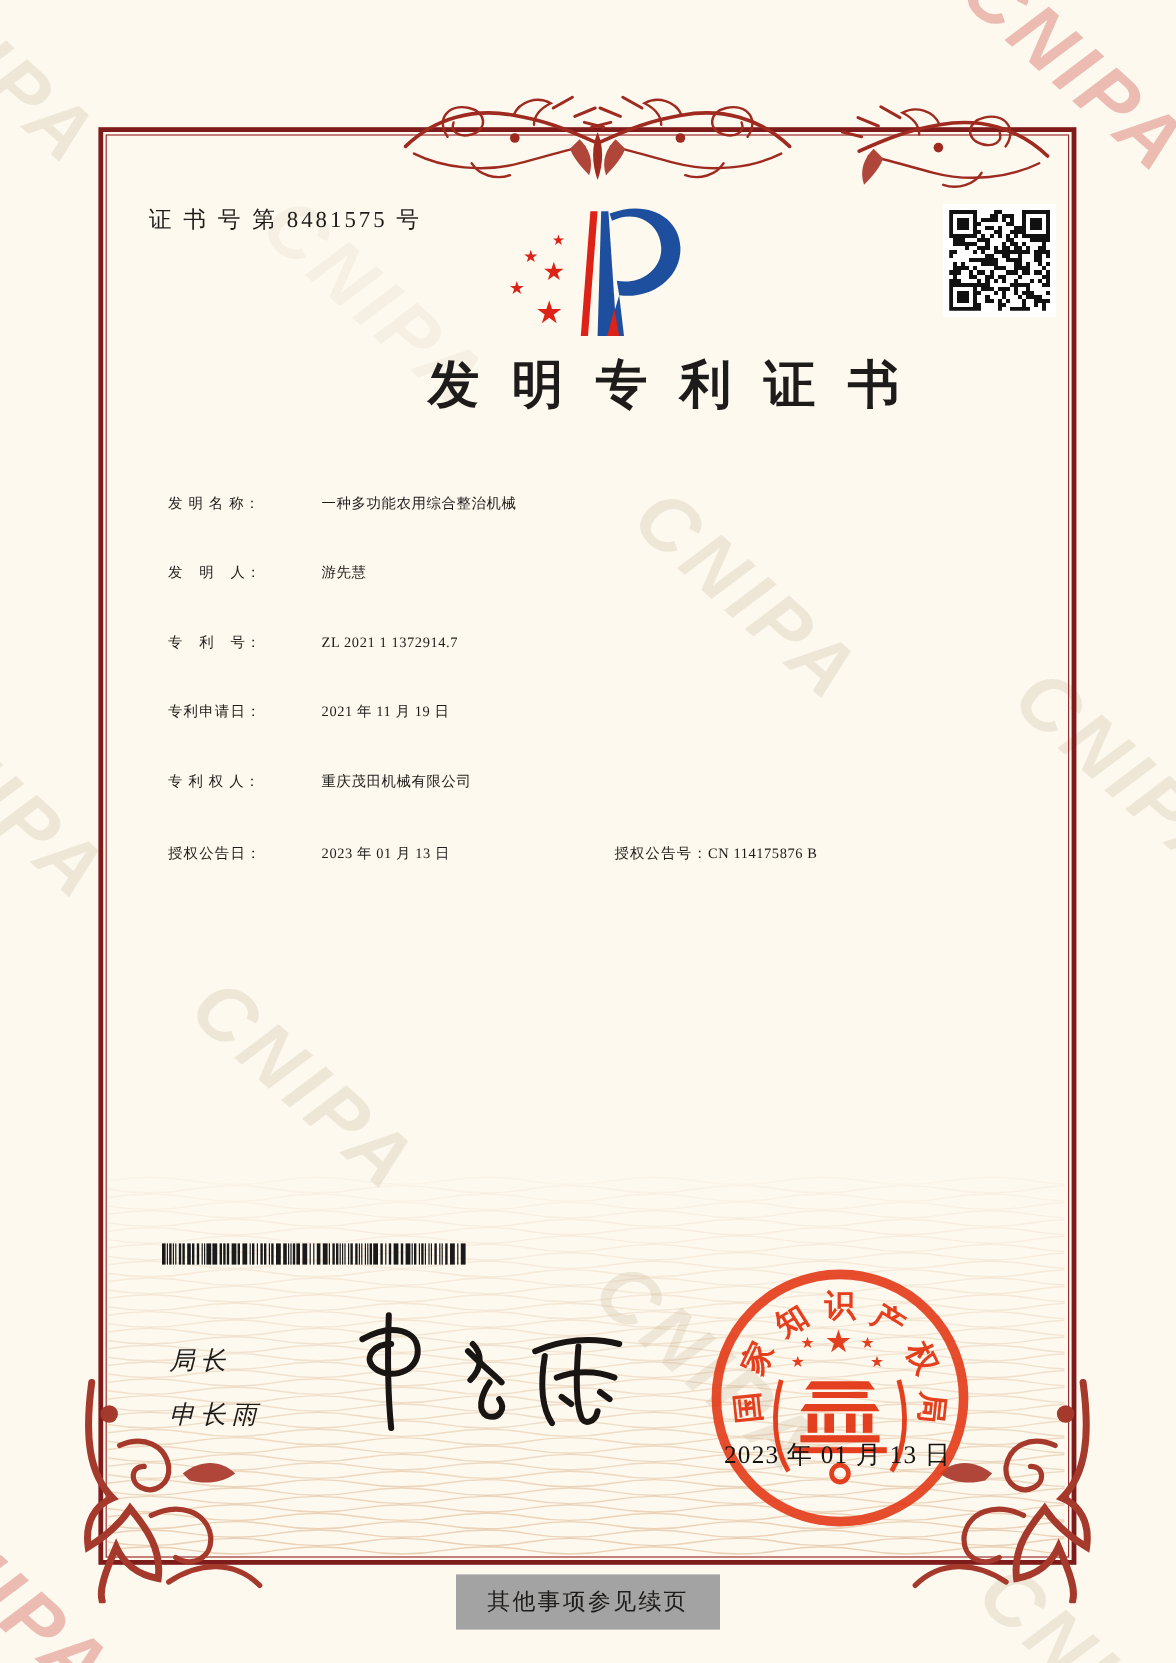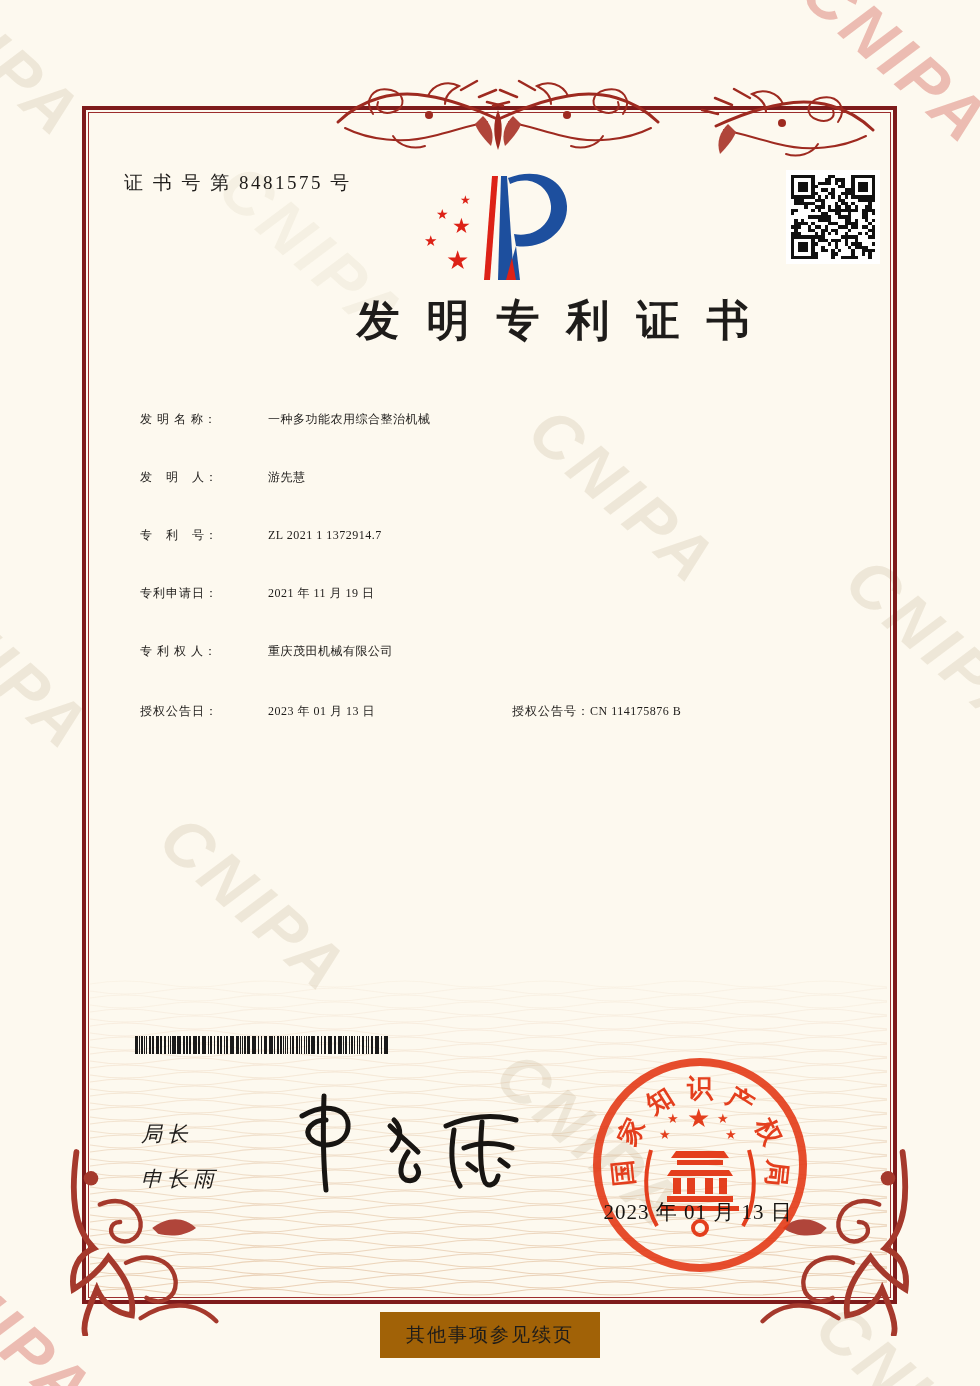--- a/index.html
+++ b/index.html
@@ -71,21 +71,21 @@
   }
   .emblem{position:absolute; left:40px; top:34px; width:118px; height:140px;}
   .emblem .star{position:absolute; color:#e33816; line-height:1;}
   .seal-date{
     position:absolute; left:598px; top:1198px; width:200px; text-align:center;
     font-size:21px; letter-spacing:1px; color:#151310; z-index:5;
   }
   .page-info{position:absolute; left:82px; top:1256px; width:815px; text-align:center; font-size:18px;}
   .note-box{
     position:absolute; left:50%; top:1312px; transform:translateX(-50%);
-    background:#a16207; padding:10px 26px; font-size:19px; letter-spacing:2px;
+    background:#a3a3a3; padding:10px 26px; font-size:19px; letter-spacing:2px;
     white-space:nowrap;
     text-align:center;
   }
 </style>
 </head>
 <body>
 
 <div class="page">
 
   <div class="wm beige" style="left:-70px; top:-55px;">CNIPA</div>

